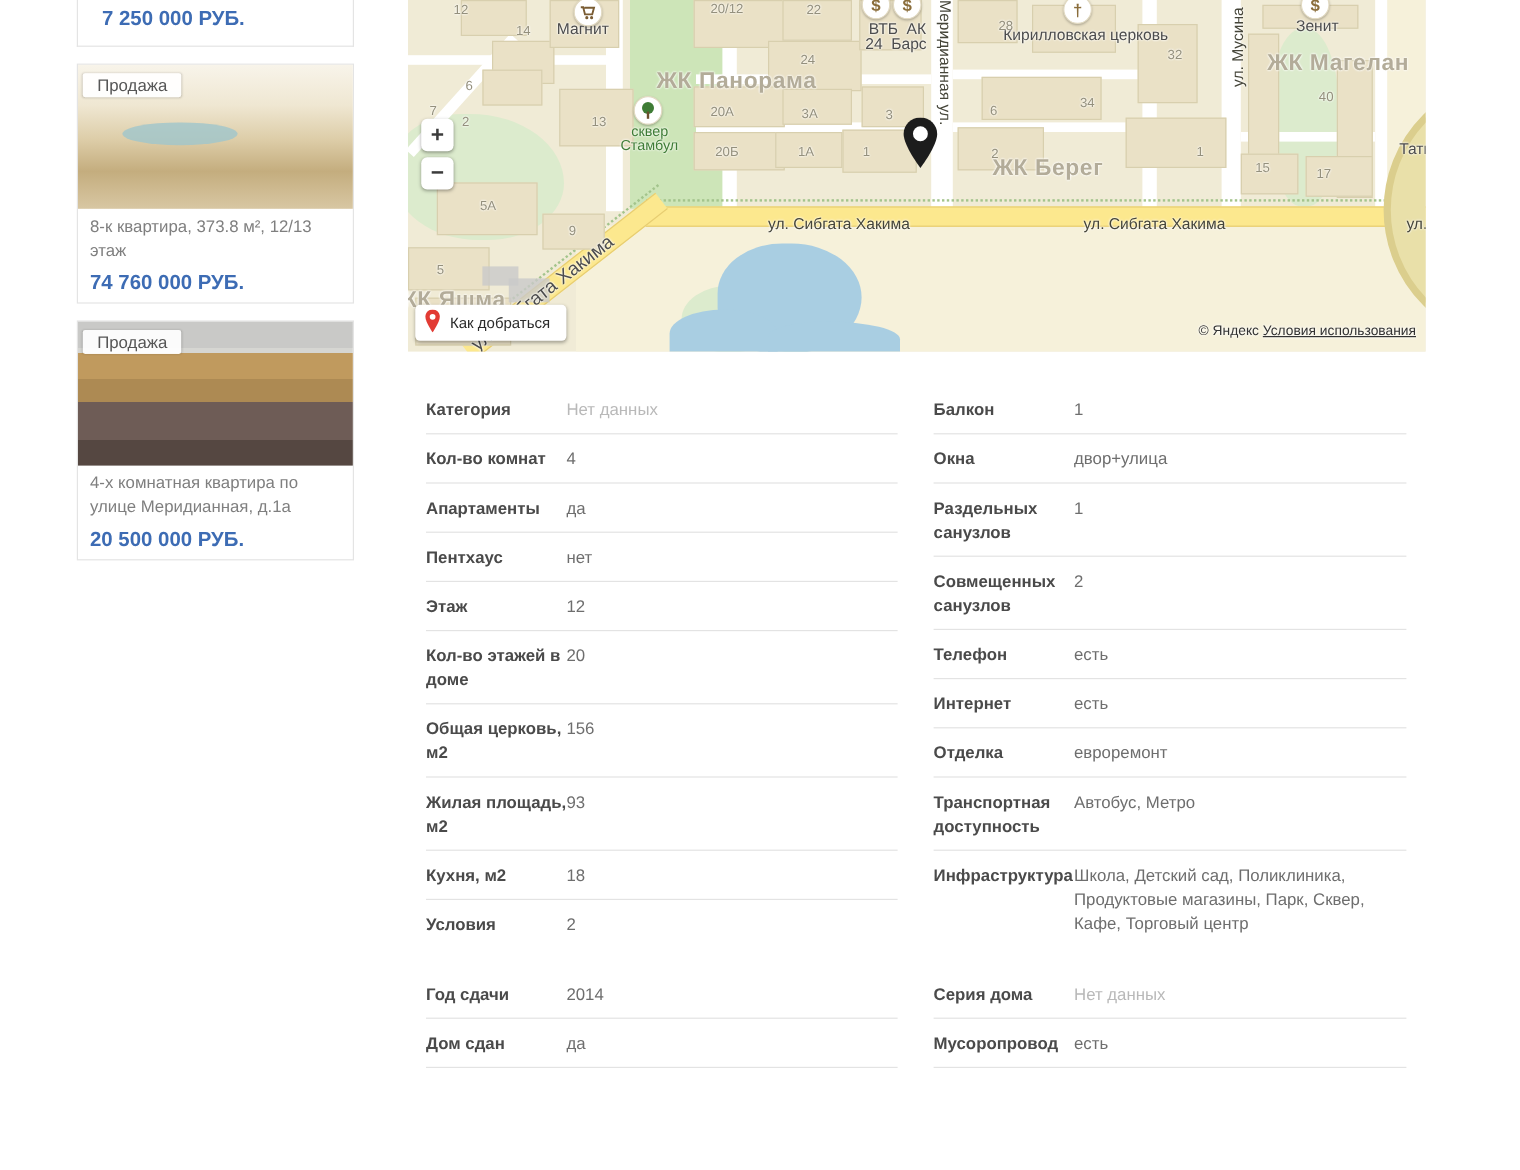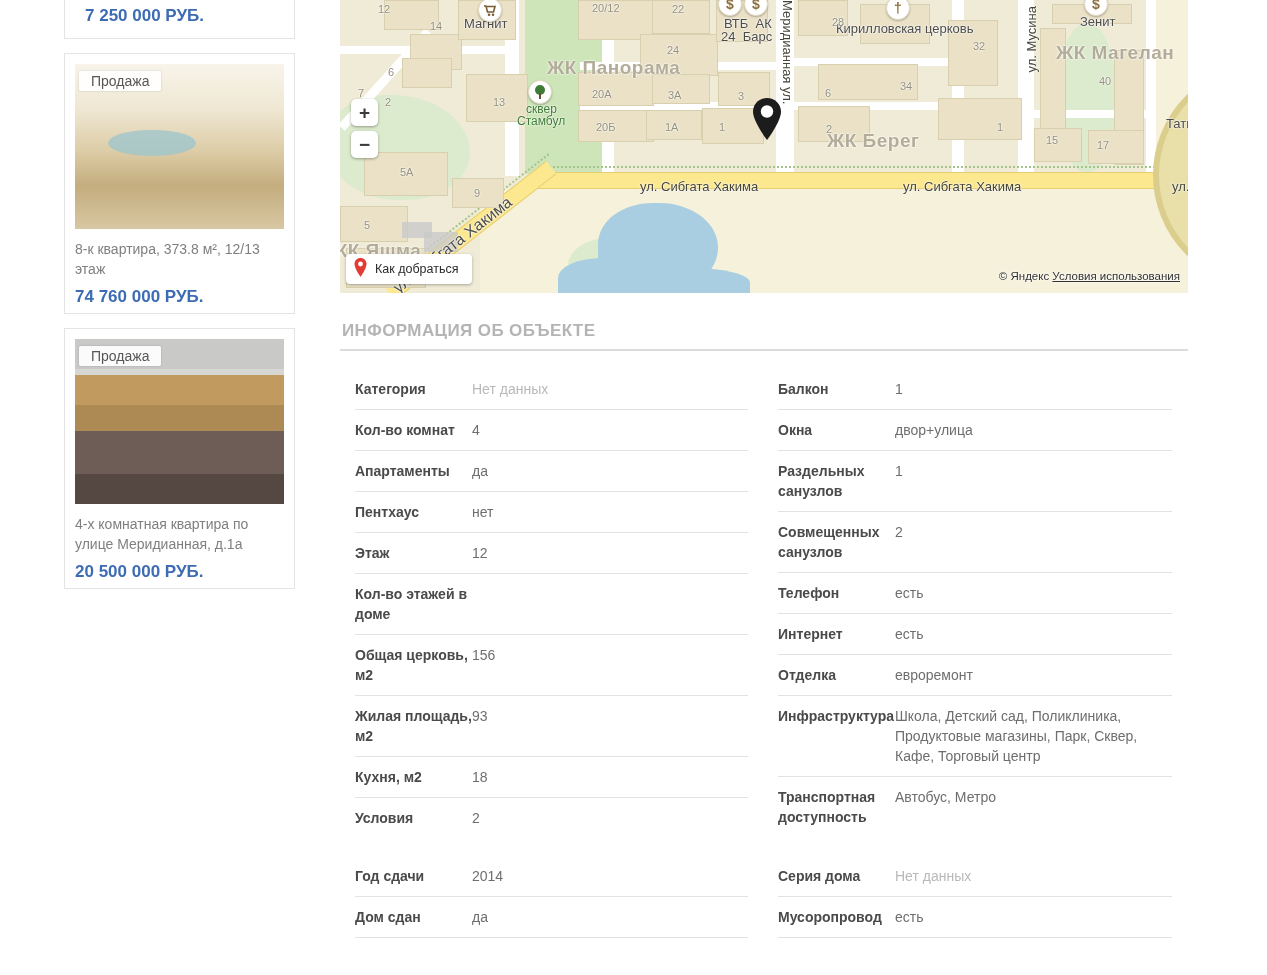--- a/index.html
+++ b/index.html
@@ -4,21 +4,21 @@
 <style>
   html,body{margin:0;padding:0;background:#fff;}
   body{width:1267px;height:975px;position:relative;overflow:hidden;
        font-family:"Liberation Sans","DejaVu Sans",sans-serif;color:#4d4d4d;}
 
   
   .sidebar{position:absolute;left:64px;top:0;width:231px;}
   .card{border:1px solid #e4e4e4;background:#fff;margin-bottom:14px;box-sizing:border-box;}
   .card-partial{border-top:none;padding:2px 0 12px;}
   .card-body{padding:0 10px;}
-  .thumb{height:165px;margin:10px;position:relative;overflow:hidden;}
+  .thumb{height:120px;position:relative;overflow:hidden;}
   .thumb-pool{background:linear-gradient(180deg,#f8f4ea 0%,#efe7d2 28%,#ddcda8 52%,#c4ad7e 74%,#d8c7a3 100%);}
   .thumb-pool::after{content:"";position:absolute;left:16%;top:40%;width:42%;height:16%;
       background:#9fc6cc;border-radius:50%;opacity:.8;}
   .thumb-bldg{background:linear-gradient(180deg,#c9c9c7 0 18%,#d6d6d2 18% 22%,#c09a5e 22% 40%,#ad8a53 40% 56%,#6e5c56 56% 82%,#554741 82% 100%);}
   .badge{position:absolute;left:4px;top:7px;background:rgba(255,255,255,.93);color:#565656;
       font-size:14px;padding:2px 12px;border-radius:2px;box-shadow:0 0 2px rgba(0,0,0,.2);}
   .ltitle{font-size:14px;line-height:20px;color:#7f7f7f;margin:4px 0 8px;}
   .lprice{font-size:17px;font-weight:bold;color:#3d6cb4;padding-bottom:6px;}
   .card-partial .lprice{padding:4px 20px 0;}
 
@@ -262,21 +262,20 @@
       <span>Как добраться</span>
     </button>
 
     <div class="mapcopy">
       <span>© Яндекс</span>
       <a>Условия использования</a>
     </div>
   </div>
 
   <section class="sec sec-nb">
-    <div class="sec-title">ИНФОРМАЦИЯ ОБ ОБЪЕКТЕ</div>
     <div class="cols">
       <div class="icol">
           <div class="irow">
             <div class="ilabel">Категория</div>
             <div class="ivalue muted">Нет данных</div>
           </div>
           <div class="irow">
             <div class="ilabel">Кол-во комнат</div>
             <div class="ivalue">4</div>
           </div>
@@ -287,20 +286,21 @@
           <div class="irow">
             <div class="ilabel">Пентхаус</div>
             <div class="ivalue">нет</div>
           </div>
           <div class="irow">
             <div class="ilabel">Этаж</div>
             <div class="ivalue">12</div>
           </div>
           <div class="irow">
             <div class="ilabel">Кол-во этажей в доме</div>
+            <div class="ivalue">20</div>
           </div>
           <div class="irow">
             <div class="ilabel">Общая церковь, м2</div>
             <div class="ivalue">156</div>
           </div>
           <div class="irow">
             <div class="ilabel">Жилая площадь, м2</div>
             <div class="ivalue">93</div>
           </div>
           <div class="irow">
@@ -335,26 +335,26 @@
           </div>
           <div class="irow">
             <div class="ilabel">Интернет</div>
             <div class="ivalue">есть</div>
           </div>
           <div class="irow">
             <div class="ilabel">Отделка</div>
             <div class="ivalue">евроремонт</div>
           </div>
           <div class="irow">
+            <div class="ilabel">Транспортная доступность</div>
+            <div class="ivalue">Автобус, Метро</div>
+          </div>
+          <div class="irow">
             <div class="ilabel">Инфраструктура</div>
             <div class="ivalue">Школа, Детский сад, Поликлиника, Продуктовые магазины, Парк, Сквер, Кафе, Торговый центр</div>
-          </div>
-          <div class="irow">
-            <div class="ilabel">Транспортная доступность</div>
-            <div class="ivalue">Автобус, Метро</div>
           </div>
         </div>
     </div>
   </section>
 
   <section class="sec sec2">
     <div class="cols">
       <div class="icol">
           <div class="irow">
             <div class="ilabel">Год сдачи</div>

